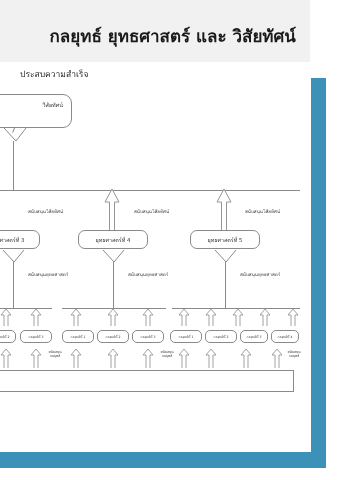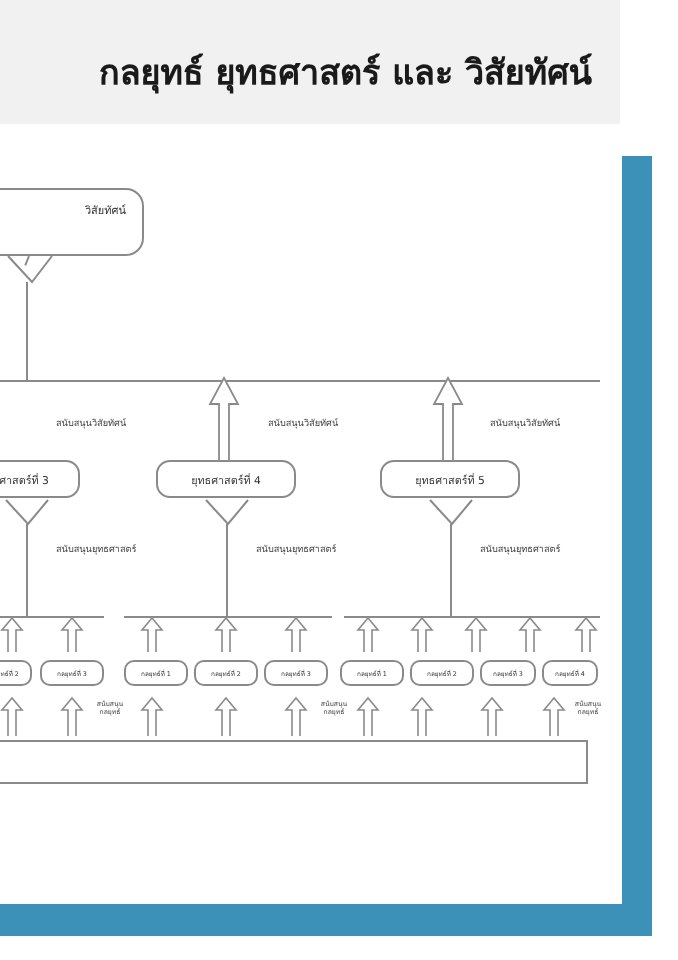--- a/index.html
+++ b/index.html
@@ -370,16 +370,17 @@
       <svg width="12" height="20" viewBox="0 0 12 20">
           <path d="M4,20 L4,7 L1,7 L6,1 L11,7 L8,7 L8,20" fill="#ffffff" stroke="#8a8a8a" stroke-width="0.8"></path>
         </svg>
     </div>
 
     <div class="edge-label tiny" style="left:44px; top:288px; width:22px;">สนับสนุน กลยุทธ์</div>
     <div class="edge-label tiny" style="left:156px; top:288px; width:22px;">สนับสนุน กลยุทธ์</div>
     <div class="edge-label tiny" style="left:283px; top:288px; width:22px;">สนับสนุน กลยุทธ์</div>
 
     <div id="success-bar"></div>
+    <div id="success-bar-label">ประสบความสำเร็จ</div>
 
   </div>
 
 </div>
 
 </body></html>

